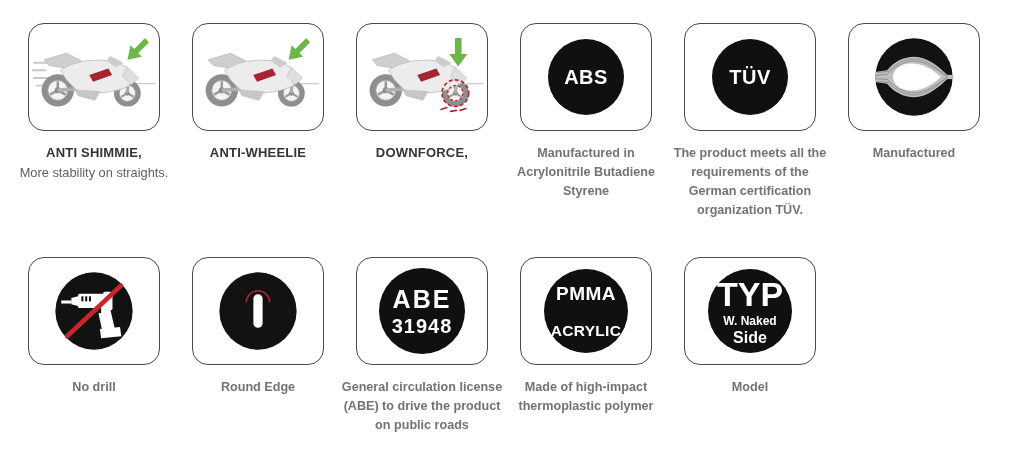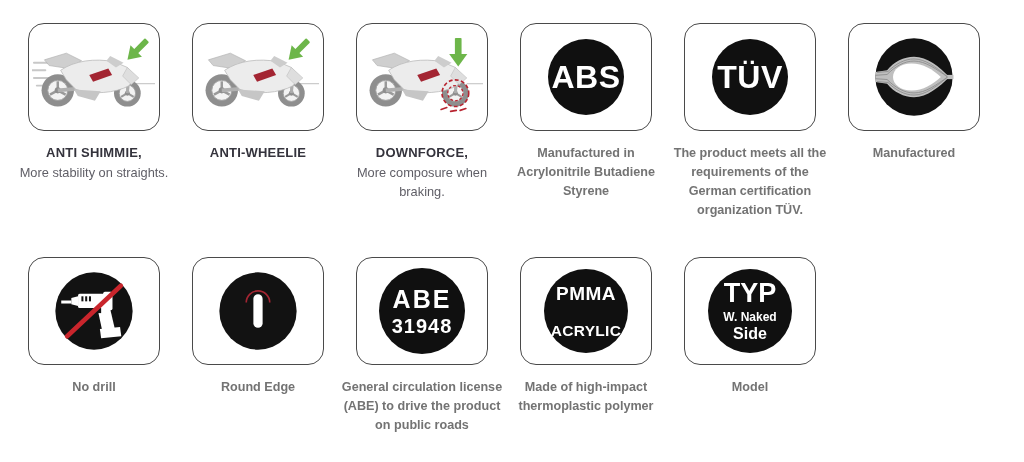--- a/index.html
+++ b/index.html
@@ -23,26 +23,26 @@
   .subtitle{font-size:12.8px;color:#5f5e66;line-height:1.45;margin-top:2px;}
   .subtitle:empty,.title:empty{display:none;}
   .desc{font-weight:bold;font-size:12.6px;color:#737373;line-height:1.5;}
   .circle{
     background:#101010;border-radius:50%;color:#fff;font-weight:bold;line-height:1;
     display:flex;flex-direction:column;align-items:center;justify-content:center;
   }
   .c76{width:76px;height:76px;}
   .c84{width:84px;height:84px;}
   .c86{width:86px;height:86px;}
-  .bl-big{font-size:32px;letter-spacing:.5px;}
+  .bl-big{font-size:20px;letter-spacing:.5px;}
   .bl-abe1{font-size:25px;letter-spacing:2px;}
   .bl-abe2{font-size:20px;letter-spacing:1px;margin-top:4px;}
   .bl-pmma1{font-size:19px;letter-spacing:.5px;}
   .bl-pmma2{font-size:15.5px;letter-spacing:.3px;margin-top:20px;}
-  .bl-typ1{font-size:27px;}
+  .bl-typ1{font-size:34px;}
   .bl-typ2{font-size:12px;margin-top:4px;}
   .bl-typ3{font-size:16px;margin-top:3px;}
   .iconsvg{width:84px;height:84px;display:block;}
   .defs{position:absolute;width:0;height:0;overflow:hidden;}
 </style>
 </head>
 <body>
 
 <svg class="defs" aria-hidden="true">
   <symbol id="bike" viewBox="0 0 130 86">
@@ -138,21 +138,20 @@
           <line x1="105" y1="78" x2="111" y2="76"></line>
         </g>
         <g transform="translate(103,14)" fill="#6db64a">
           <rect x="-3.5" y="-12" width="7" height="19" rx="1"></rect>
           <polygon points="-9.5,5 9.5,5 0,18"></polygon>
         </g>
       </svg>
     </div>
     <div class="caption">
       <div class="title">DOWNFORCE,</div>
-      <div class="subtitle">More composure when braking.</div>
     </div>
   </div>
 
   <div class="tile">
     <div class="box">
       <div class="circle c76">
         <span class="bl-big">ABS</span>
       </div>
     </div>
     <div class="caption">

